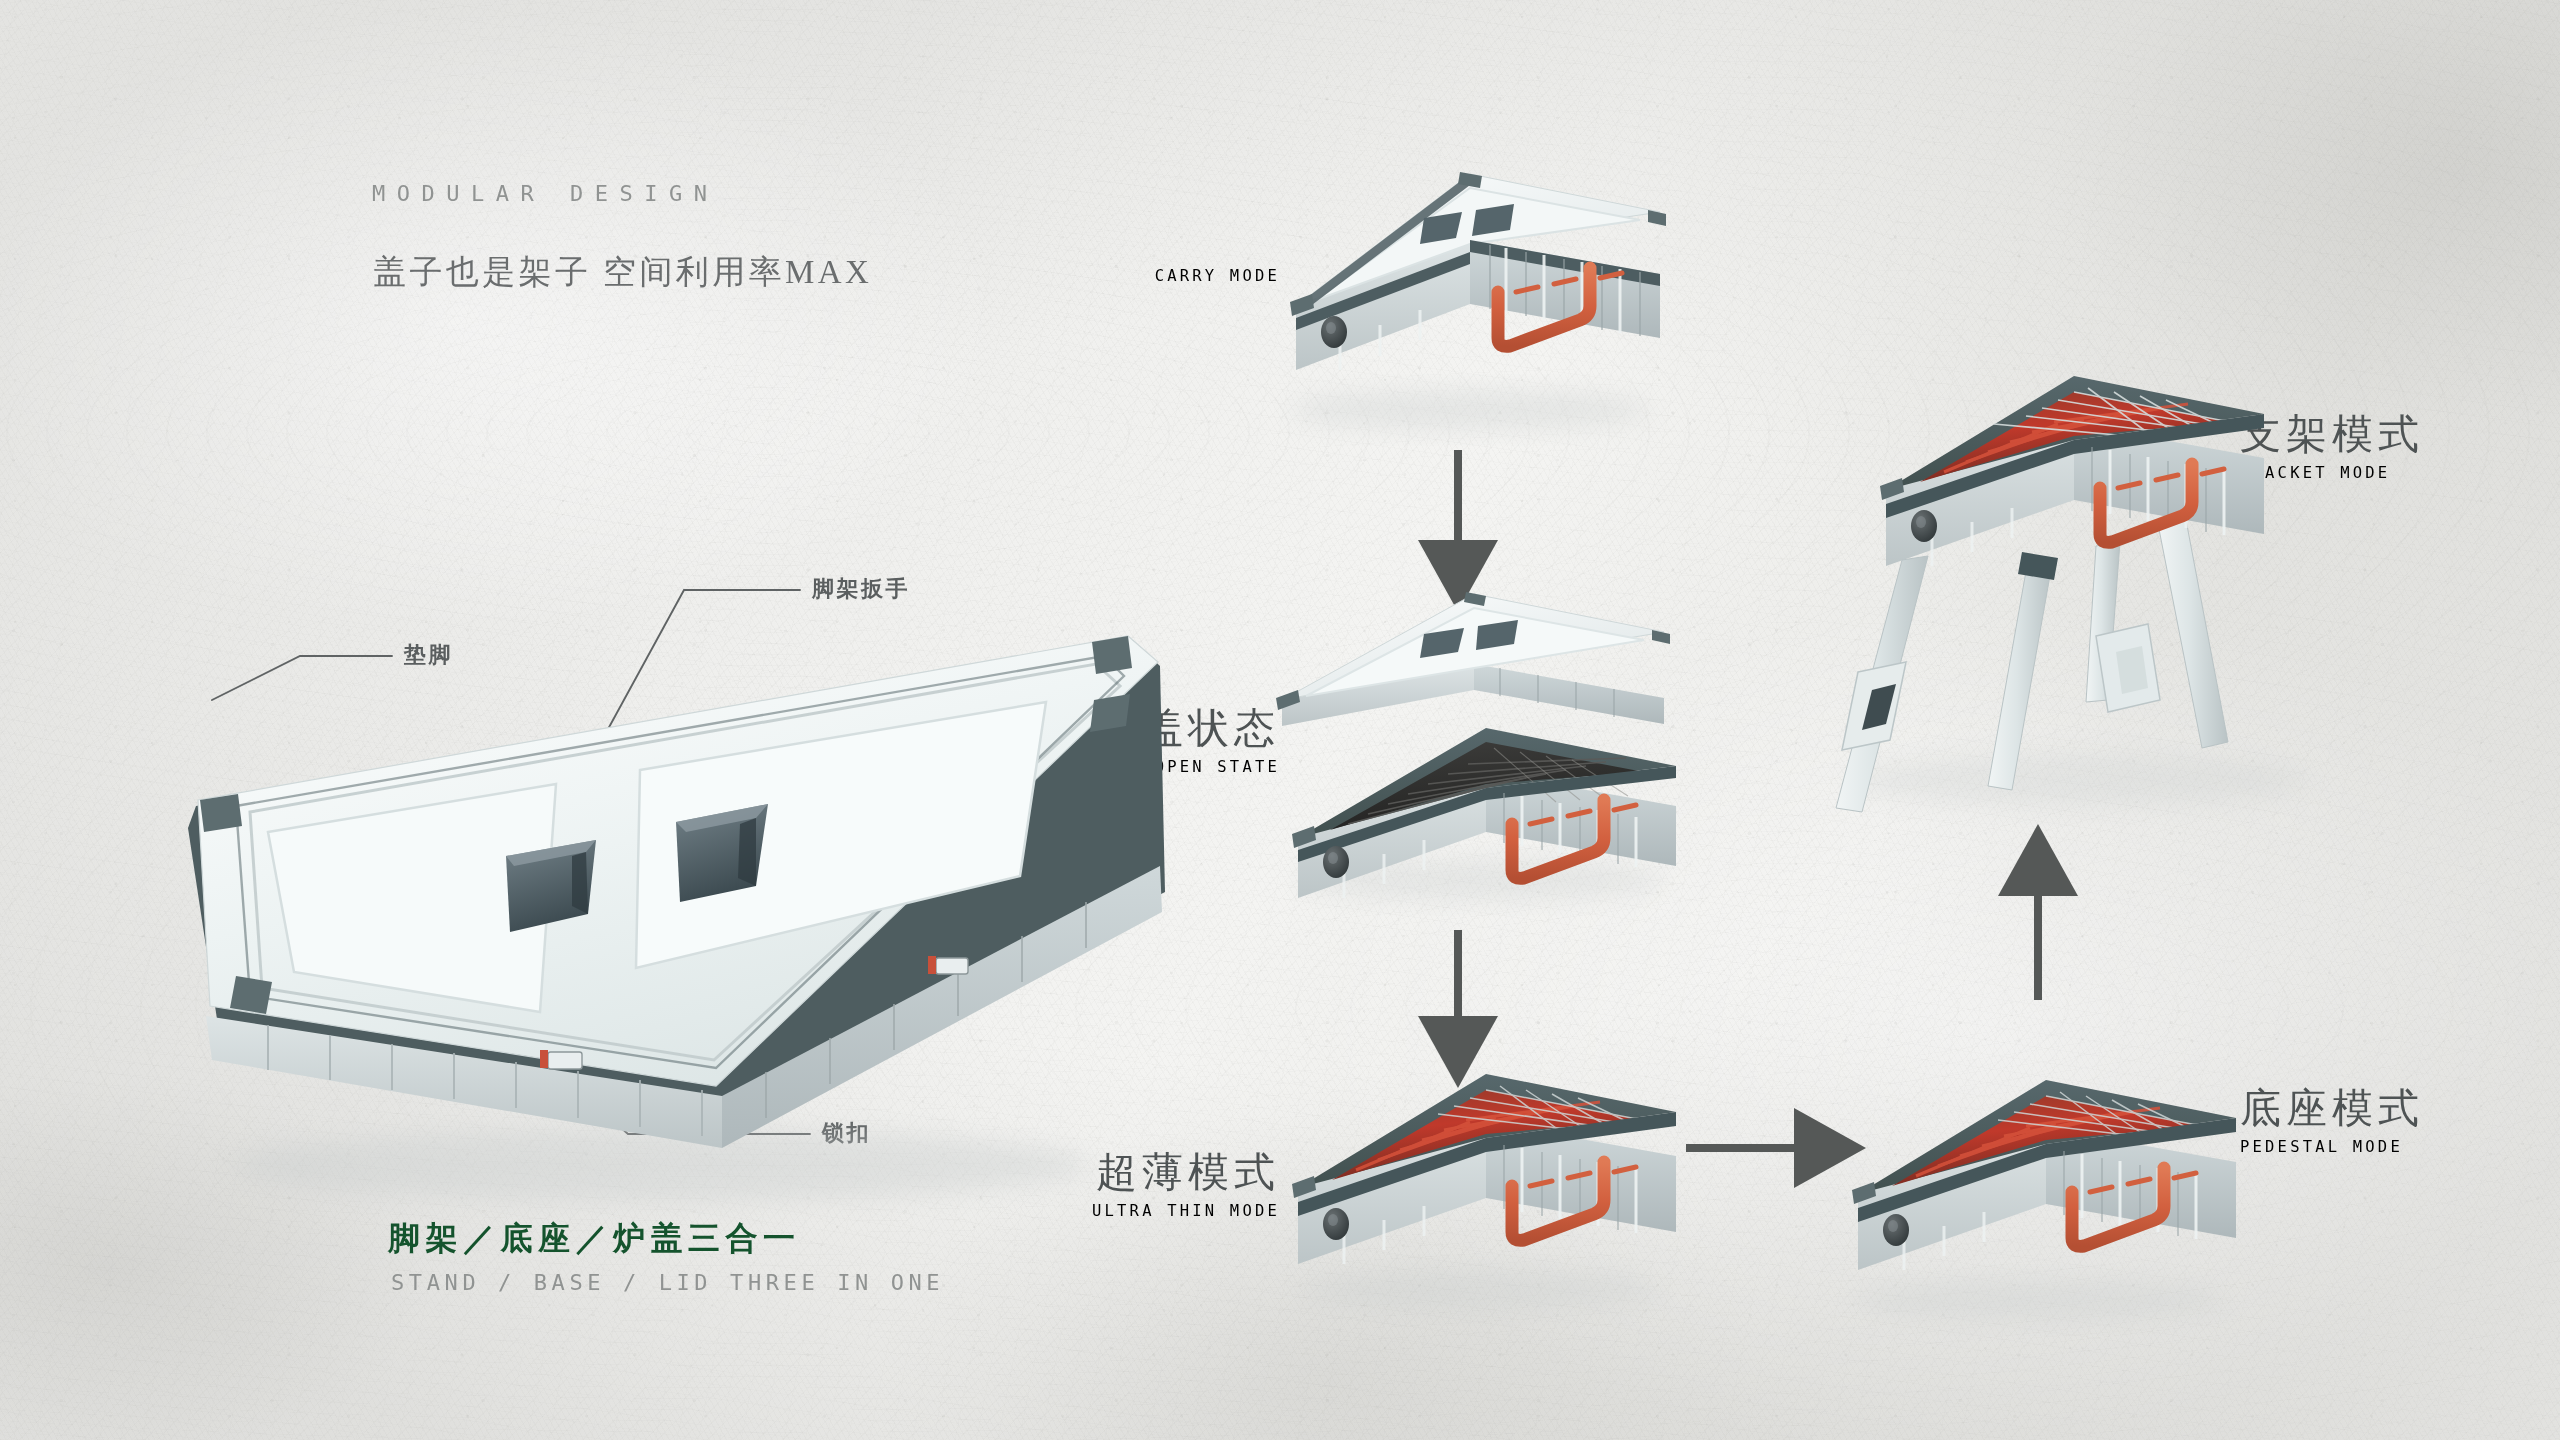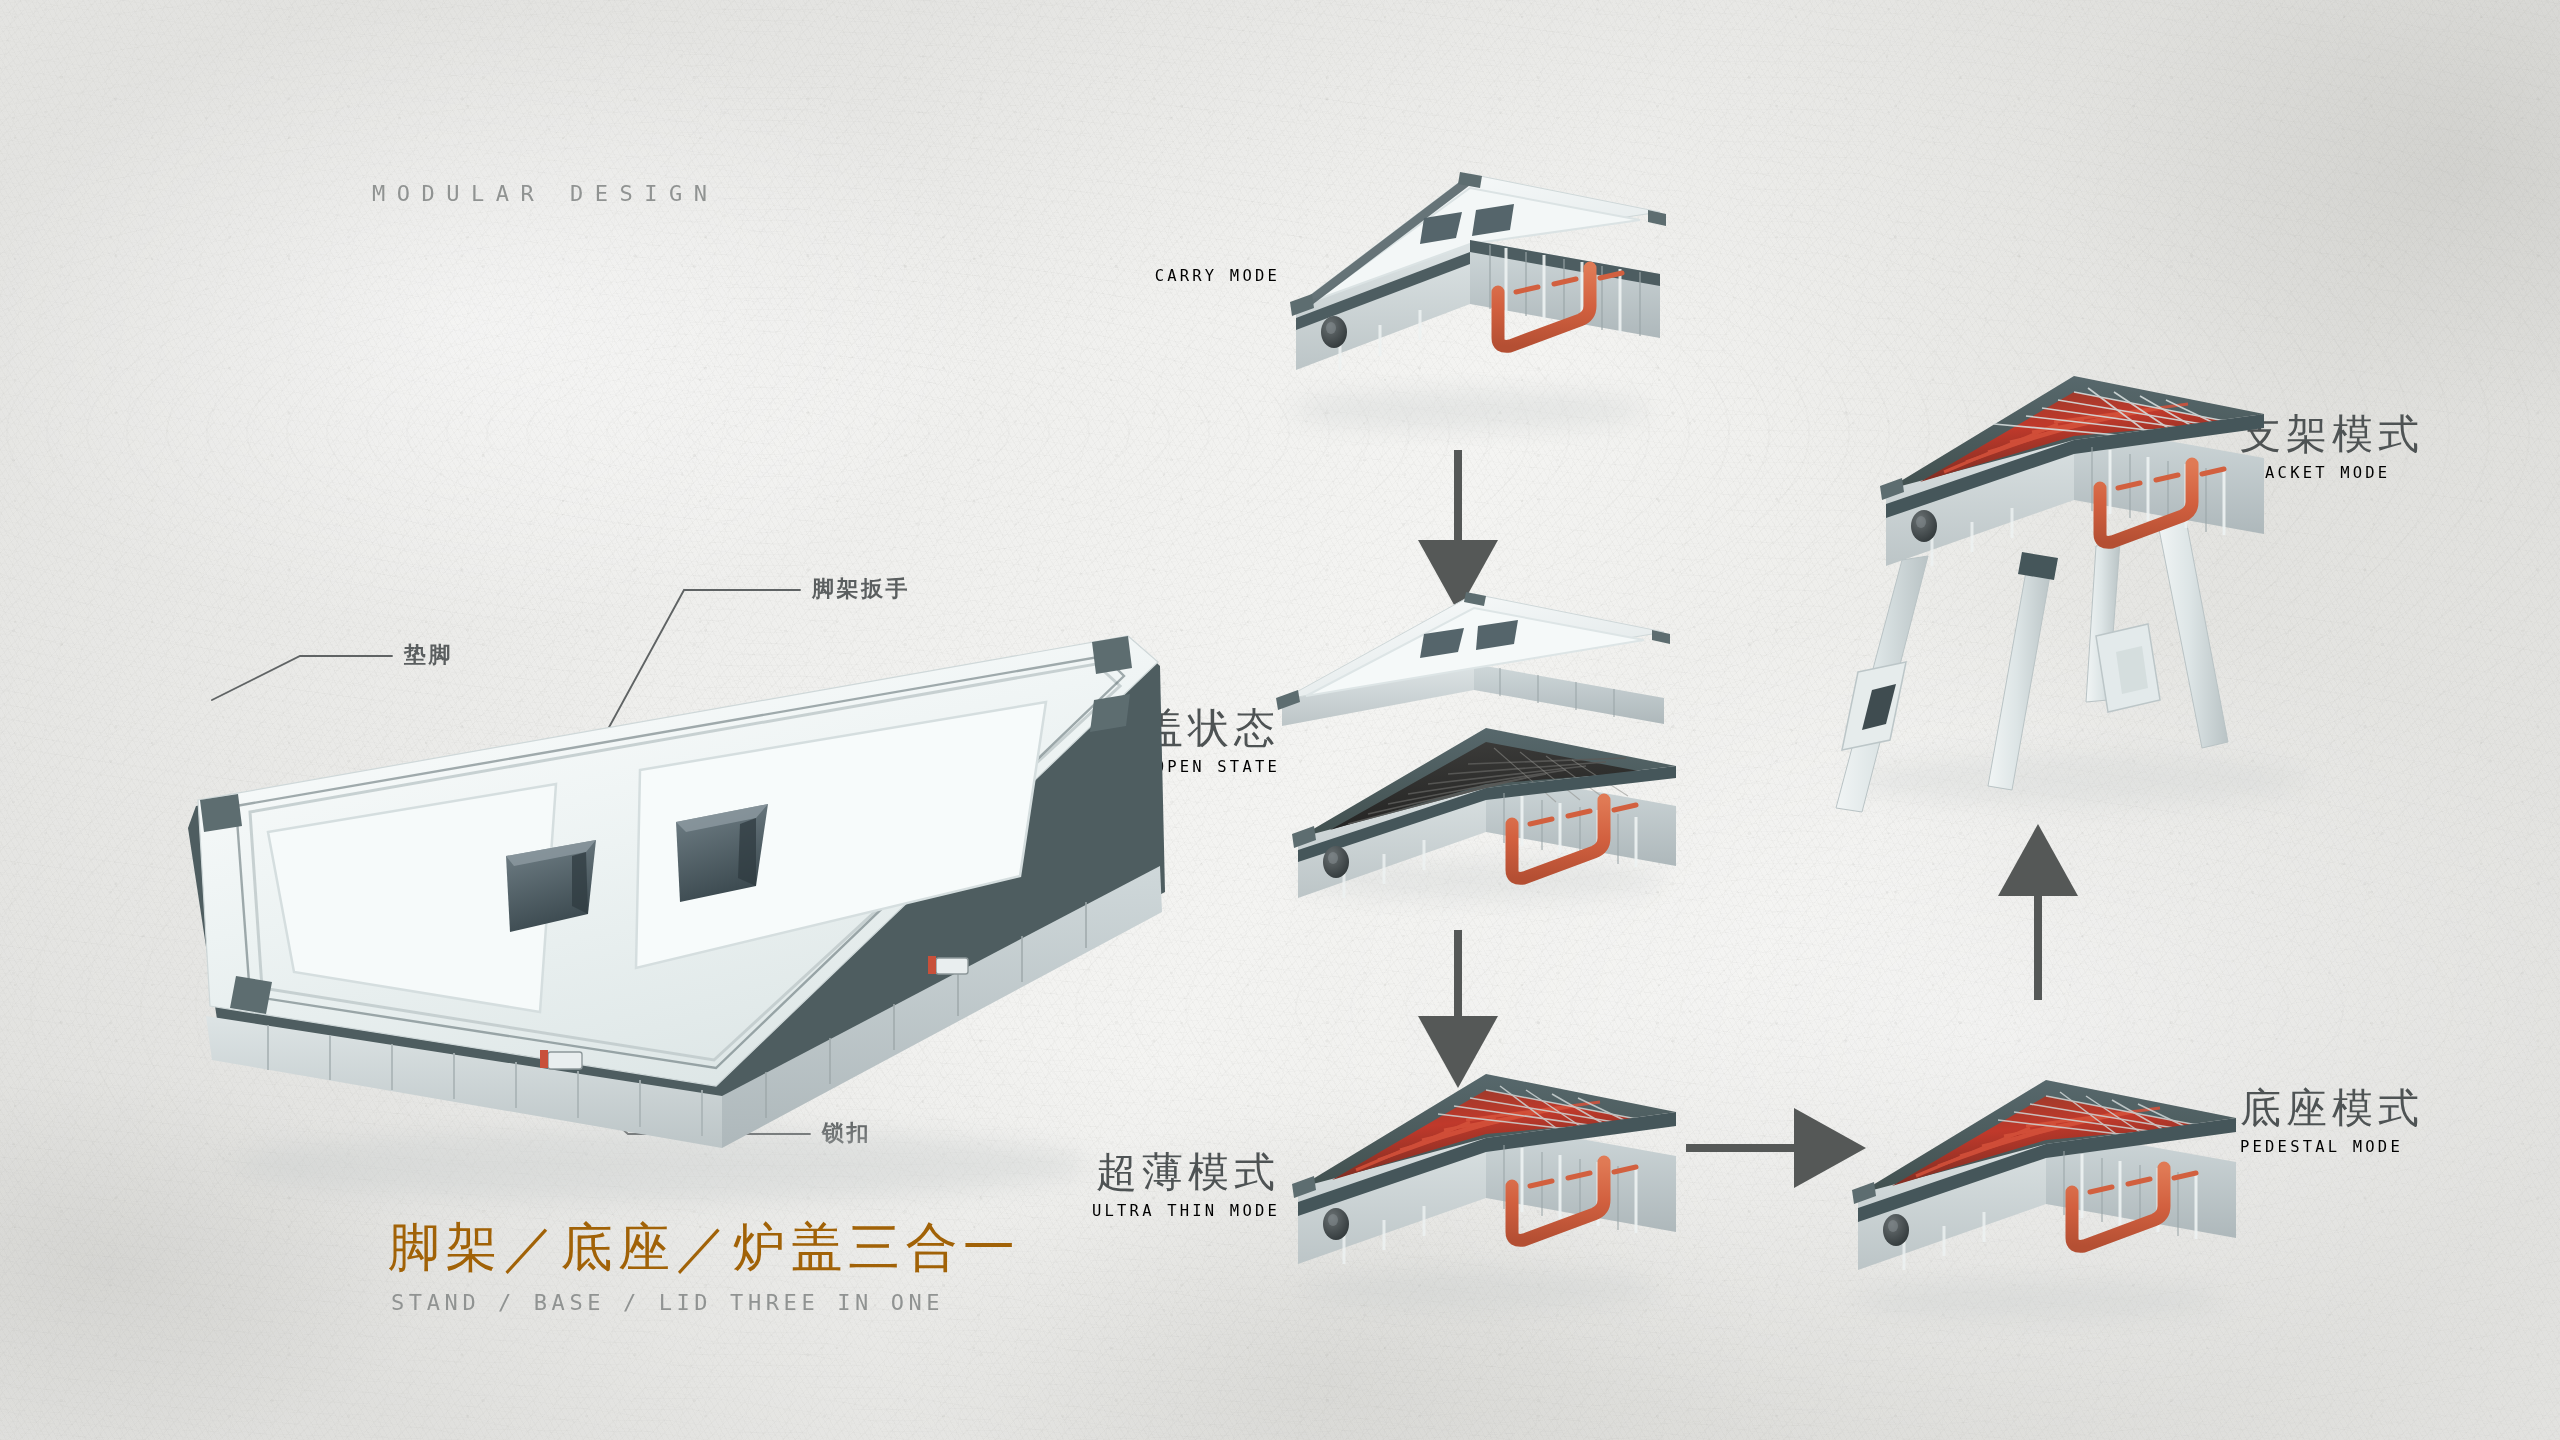--- a/index.html
+++ b/index.html
@@ -73,21 +73,21 @@
 
   #headline{position:absolute;left:368px;top:168px;}
   #headline .h1{font-size:74px;letter-spacing:20px;line-height:1;}
   #headline .h2{font-size:22px;letter-spacing:11.5px;margin-top:13px;margin-left:4px;}
   #headline .h3{
     font-family:"Liberation Serif","DejaVu Serif",serif;
     color:#6a6d6e;font-size:33px;letter-spacing:3.4px;margin-top:44px;margin-left:5px;white-space:nowrap;
   }
 
   #footline{position:absolute;left:388px;top:1222px;}
-  #footline .f1{font-size:52px;letter-spacing:5.5px;color:#a16207;white-space:nowrap;line-height:1;}
+  #footline .f1{font-size:32px;letter-spacing:5.5px;color:#14532d;white-space:nowrap;line-height:1;font-weight:bold;}
   #footline .f2{font-size:22px;letter-spacing:4.6px;margin-top:18px;margin-left:3px;white-space:nowrap;line-height:1;}
 
   .mode-label{position:absolute;}
   .mode-label.right{text-align:right;}
   .mode-label.left{text-align:left;}
 
   .callout{
     position:absolute;
     font-family:"Liberation Serif","DejaVu Serif",serif;
     color:#5a5e5f;font-size:22px;letter-spacing:2.5px;white-space:nowrap;line-height:1;font-weight:bold;
@@ -102,20 +102,21 @@
 <div id="stage">
 
   <div class="tex tex-a"></div>
   <div class="tex tex-b"></div>
   <div class="tex tex-c"></div>
   <div class="tex tex-d"></div>
   <div class="tex tex-v"></div>
 
   <div id="headline">
     <div class="en-sub h2">MODULAR DESIGN</div>
+    <div class="h3">盖子也是架子  空间利用率MAX</div>
   </div>
 
   <div id="footline">
     <div class="cn-title f1">脚架／底座／炉盖三合一</div>
     <div class="en-sub f2">STAND / BASE / LID THREE IN ONE</div>
   </div>
 
   <div class="mode-label right" style="left:780px;top:258px;width:500px;">
     <div class="en-mode">CARRY MODE</div>
   </div>

